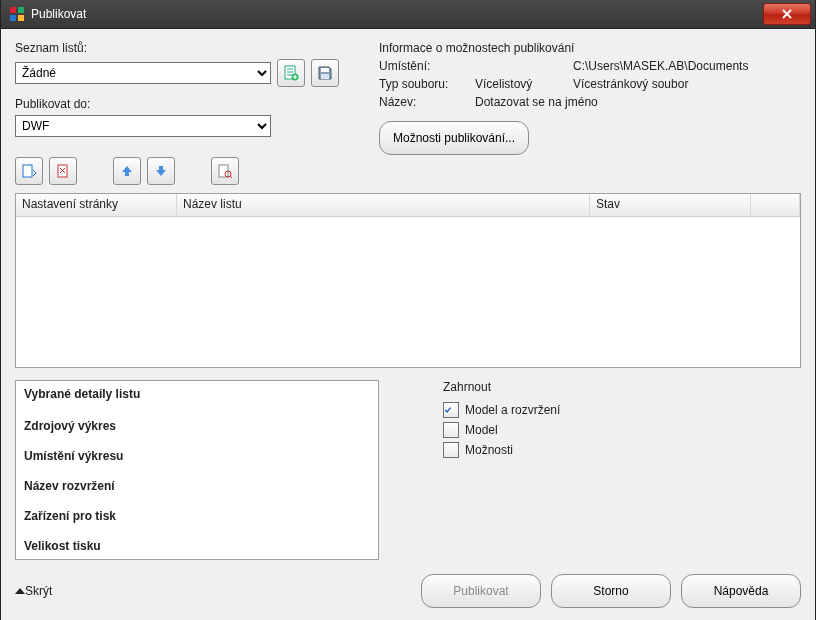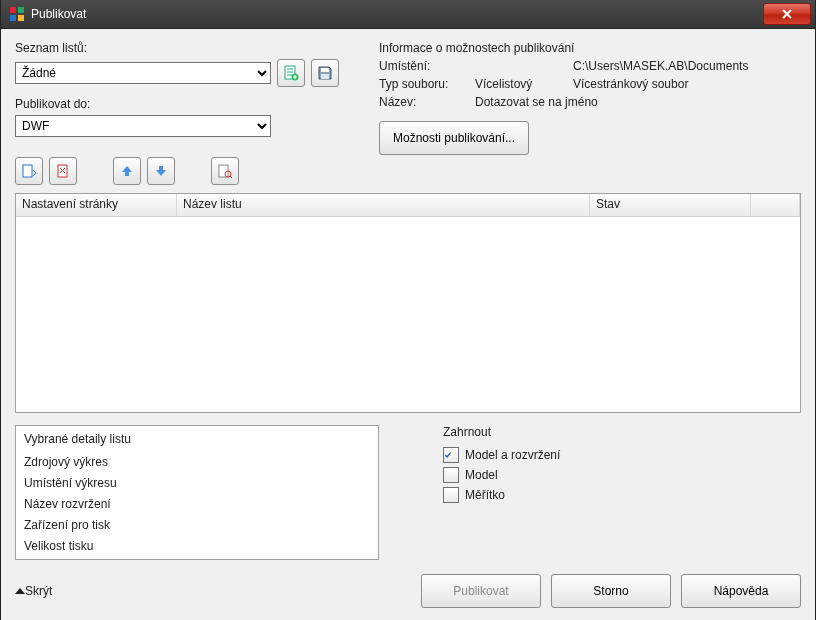--- a/index.html
+++ b/index.html
@@ -18,33 +18,33 @@
   .label{color:#222;}
   select{width:100%;height:22px;border:1px solid #707070;background:#fff;font:inherit;padding:0 2px;}
   .row-inline{display:flex;align-items:center;gap:6px;}
   .icon-btn{width:26px;height:26px;border:1px solid #8c8c8c;border-radius:3px;background:linear-gradient(#fdfdfd,#e4e4e4);display:flex;align-items:center;justify-content:center;}
   .icon-btn svg{width:16px;height:16px;}
   .toolbar{display:flex;gap:6px;margin-top:4px;}
   .toolbar-group{display:flex;gap:6px;}
   .spacer{width:24px;}
   .kv{display:grid;grid-template-columns:92px 94px 1fr;row-gap:4px;column-gap:4px;}
   .kv .k{color:#222;}
-  .btn{height:24px;padding:16px 12px;border:1px solid #8c8c8c;border-radius:3px;background:linear-gradient(#fdfdfd,#e4e4e4);font:inherit;display:inline-flex;align-items:center;justify-content:center;cursor:default;}
+  .btn{height:24px;padding:16px 12px;border:1px solid #8c8c8c;border-radius:12px;background:linear-gradient(#fdfdfd,#e4e4e4);font:inherit;display:inline-flex;align-items:center;justify-content:center;cursor:default;}
   .btn:disabled{color:#8a8a8a;}
   .options-btn{margin-top:8px;width:150px;}
   .grid-wrap{flex:1;border:1px solid #a0a0a0;background:#fff;display:flex;flex-direction:column;margin-top:2px;min-height:0;}
   .grid-head{display:flex;height:22px;background:linear-gradient(#fdfdfd,#eaeaea);border-bottom:1px solid #d0d0d0;}
   .gh{border-right:1px solid #d8d8d8;padding:3px 6px 0 6px;font-size:12px;color:#222;}
   .gh1{flex:0 0 400px;}
   .gh2{flex:0 0 148px;}
   .gh3{flex:0 0 148px;}
   .gh4{flex:1;}
   .grid-body{flex:1;}
   .bottom-row{display:flex;gap:18px;margin-top:6px;}
-  .details-box{width:346px;border:1px solid #a0a0a0;background:#fff;padding:6px 8px;display:flex;flex-direction:column;gap:7px;}
+  .details-box{width:346px;border:1px solid #a0a0a0;background:#fff;padding:6px 8px;display:flex;flex-direction:column;gap:16px;font-weight:bold;}
   .include-box{flex:1;padding:0 0 0 46px;}
   .check-row{display:flex;align-items:center;gap:6px;height:20px;}
   .chk{width:14px;height:14px;border:1px solid #707070;background:linear-gradient(#fff,#e9e9e9);display:flex;align-items:center;justify-content:center;}
   .chk.checked::after{content:"";width:9px;height:9px;background:none;}
   .chk.checked svg{width:12px;height:12px;display:block;}
   .chk:not(.checked) svg{display:none;}
   .footer{display:flex;align-items:center;gap:10px;margin-top:8px;}
   .footer .link{display:flex;align-items:center;margin-right:auto;}
   .footer .btn{width:120px;justify-content:center;}
   .tri{width:0;height:0;border-left:5px solid transparent;border-right:5px solid transparent;border-bottom:6px solid #222;}
@@ -189,21 +189,21 @@
               </svg>
           </span>
           <span>Model a rozvržení</span>
         </div>
         <div class="check-row">
           <span class="chk"></span>
           <span>Model</span>
         </div>
         <div class="check-row">
           <span class="chk"></span>
-          <span>Měřítko</span>
+          <span>Možnosti</span>
         </div>
       </div>
     </div>
 
     <div class="footer">
       <div class="link">
         <span class="tri"></span>
         <span>Skrýt</span>
       </div>
       <button class="btn" disabled="">Publikovat</button>

